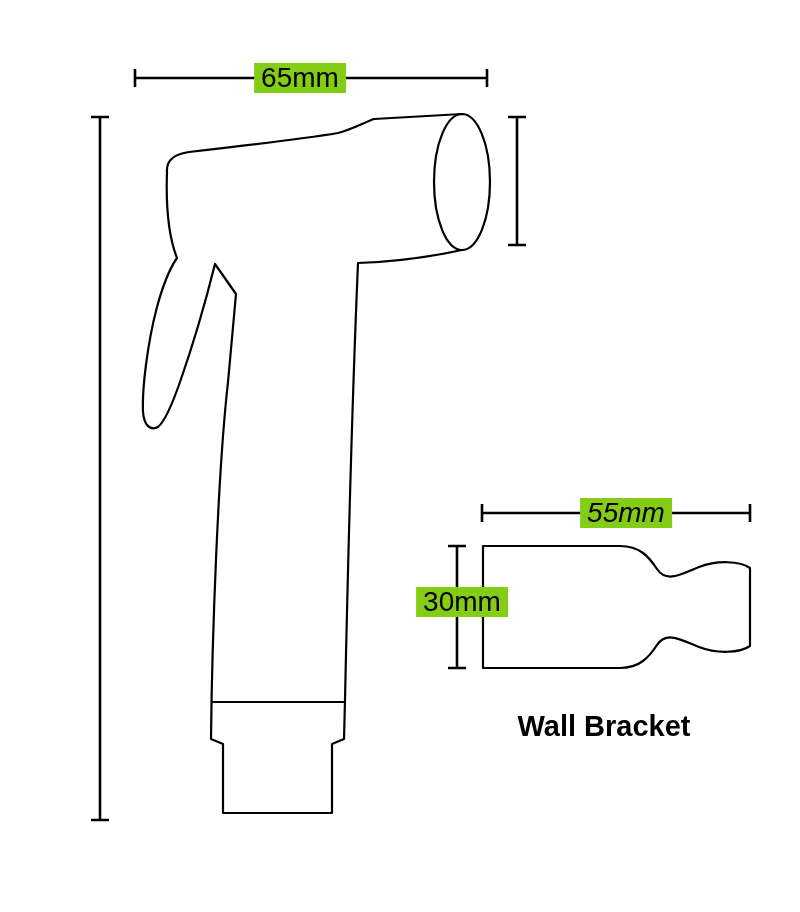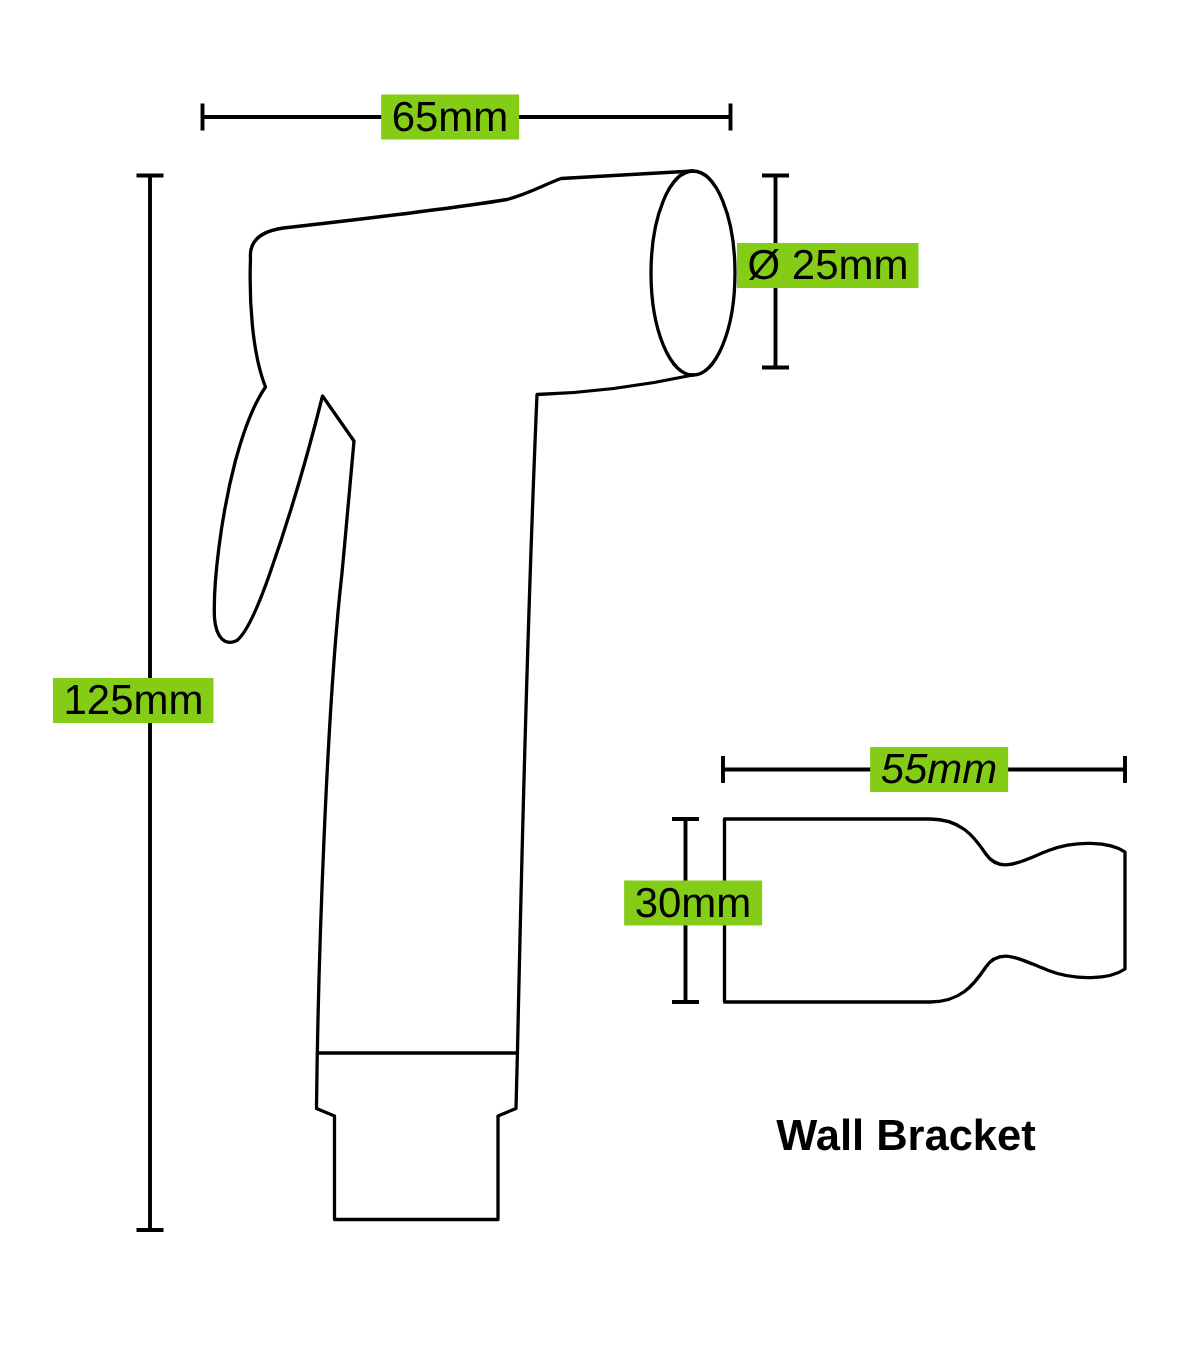--- a/index.html
+++ b/index.html
@@ -45,21 +45,20 @@
     line-height: 1;
   }
   .part-label {
     position: absolute;
     transform: translate(-50%, -50%);
     color: #000000;
     font-size: 29px;
     font-weight: 700;
     white-space: nowrap;
     line-height: 1;
-    margin-top: 32px;
   }
 </style>
 </head>
 <body>
 
 <div class="canvas">
 
   <svg class="linework" width="800" height="912" viewBox="0 0 800 912">
 
     <path class="outline" d="M 167,172
@@ -109,23 +108,21 @@
 
     <path class="dimline" d="M 100,117 L 100,820 M 91,117 L 109,117 M 91,820 L 109,820"></path>
 
     <path class="dimline" d="M 482,513 L 750,513 M 482,504 L 482,522 M 750,504 L 750,522"></path>
 
     <path class="dimline" d="M 457,546 L 457,668 M 448,546 L 466,546 M 448,668 L 466,668"></path>
   </svg>
 
   <div class="dim-label" style="left:300px; top:78px;">65mm</div>
 
-  <div class="dim-label" style="left:552px; top:177px;">Ø 25mm</div>
 
-  <div class="dim-label" style="left:89px; top:467px;">125mm</div>
 
   <div class="dim-label" style="left:626px; top:513px;font-style:italic;">55mm</div>
 
   <div class="dim-label" style="left:462px; top:602px;">30mm</div>
 
 
   <div class="part-label" style="left:604px; top:726px;">Wall Bracket</div>
 
 </div>
 

